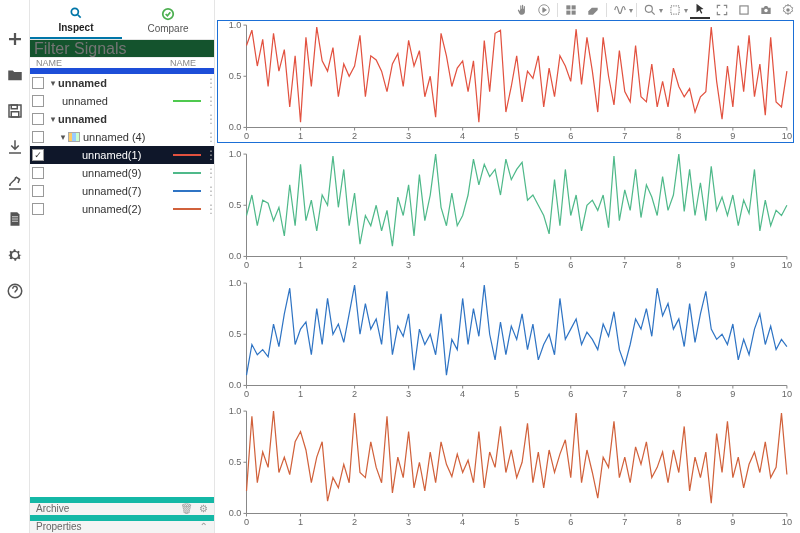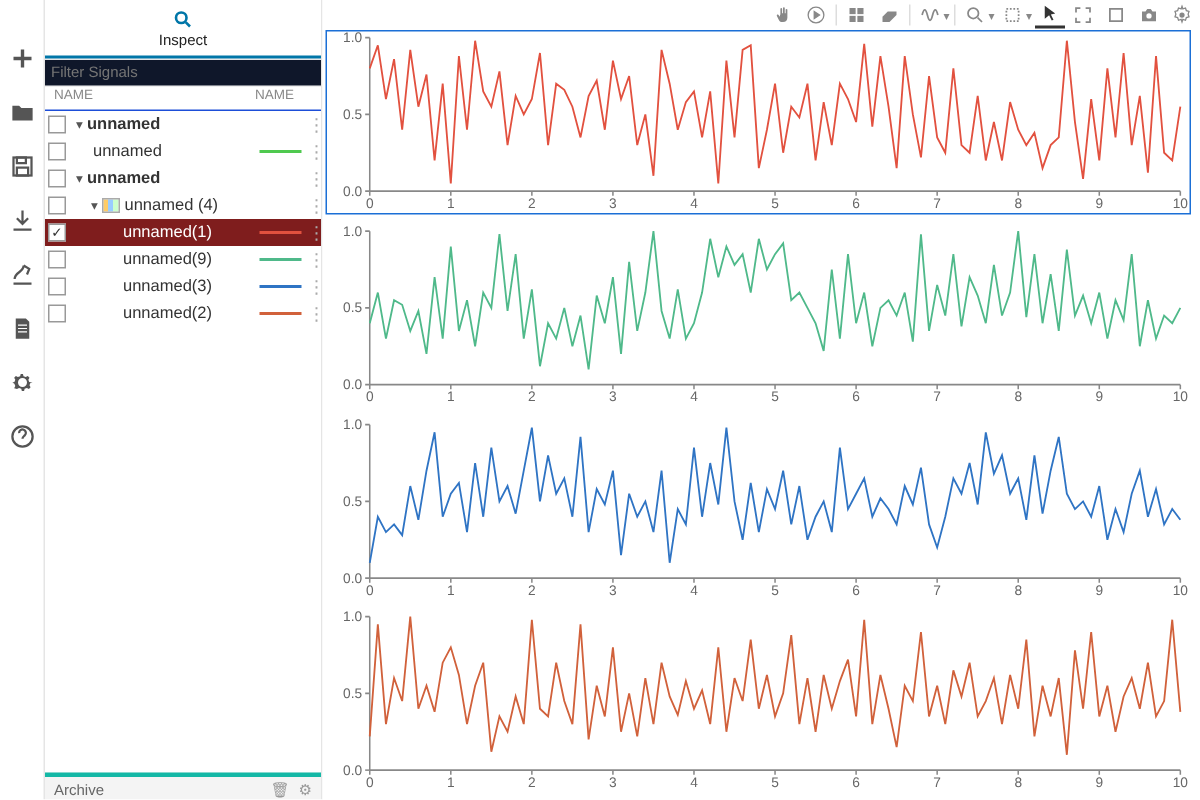--- a/index.html
+++ b/index.html
@@ -7,41 +7,41 @@
 .app{display:flex;width:100%;height:100%}
 .vtoolbar{width:30px;background:#fff;border-right:1px solid #e5e5e5;display:flex;flex-direction:column;align-items:center;padding-top:28px;gap:14px}
 .vtoolbar .vbtn{width:22px;height:22px;display:flex;align-items:center;justify-content:center;cursor:pointer;color:#555}
 .vtoolbar .vbtn svg{width:18px;height:18px}
 .leftpanel{width:185px;background:#fff;border-right:1px solid #e5e5e5;display:flex;flex-direction:column}
 .tabs{display:flex;height:40px;border-bottom:1px solid #e5e5e5}
 .tab{flex:1;display:flex;flex-direction:column;align-items:center;justify-content:center;cursor:pointer;gap:1px;position:relative}
 .tab.active{border-bottom:2px solid #0076a8}
 .tab .ticon{height:16px;display:flex;align-items:center;justify-content:center}
 .tab .tlabel{font-size:10px;color:#555}
-.tab.active .tlabel{font-weight:normal;color:#222}
+.tab.active .tlabel{font-weight:bold;color:#222}
 .filterbox{height:18px;border-bottom:1px solid #eee}
-.filterbox input{width:100%;height:100%;border:none;outline:none;padding:0 4px;font-size:10px;color:#999;background:#0f172a}
-.colhdr{display:flex;height:16px;border-bottom:1px solid #1d4ed8;font-size:9px;color:#888;align-items:flex-start}
+.filterbox input{width:100%;height:100%;border:none;outline:none;padding:0 4px;font-size:16px;color:#999;background:#14532d}
+.colhdr{display:flex;height:16px;border-bottom:6px solid #1d4ed8;font-size:9px;color:#888;align-items:flex-start}
 .colhdr .c1{width:140px;padding-left:6px}
 .colhdr .c2{flex:1}
 .tree{flex:1;overflow:auto;font-size:11px}
 .trow{display:flex;align-items:center;height:18px;padding-left:2px;position:relative}
 .trow .cb{width:12px;height:12px;margin-right:4px;border:1px solid #999;background:#fff;cursor:pointer;flex:none;display:flex;align-items:center;justify-content:center;font-size:9px}
 .trow .cb.checked::after{content:"✓";color:#333}
 .trow .arrow{width:10px;font-size:9px;color:#555;cursor:pointer;flex:none;text-align:center}
 .trow .spacer{flex:none}
 .trow .runicon{width:12px;height:10px;margin-right:3px;flex:none;background:linear-gradient(to right,#fc6 33%,#9cf 33%,#9cf 66%,#cfc 66%);border:1px solid #aaa}
 .trow .lbl{flex:1;white-space:nowrap;overflow:hidden}
 .trow .lbl.bold{font-weight:bold}
 .trow .linebox{width:28px;height:10px;margin-right:4px;flex:none}
 .trow .linebox .l{height:2px;margin-top:4px}
 .trow .dots{width:8px;color:#aaa;font-size:12px;line-height:6px;cursor:pointer;flex:none;text-align:center;margin-right:1px}
-.trow.selected{background:#7f1d1d;color:#fff}
+.trow.selected{background:#0f172a;color:#fff}
 .trow.selected .lbl{color:#fff}
-.panelsec{height:18px;border-top:3px solid #14b8a6;background:#f4f4f4;display:flex;align-items:flex-end;padding:0 6px;font-size:10px;color:#666;cursor:pointer}
+.panelsec{height:18px;border-top:6px solid #14b8a6;background:#f4f4f4;display:flex;align-items:flex-start;padding:0 6px;font-size:10px;color:#666;cursor:pointer}
 .panelsec .seclbl{flex:1}
 .panelsec .secico{color:#999;margin-left:6px}
 .plots{flex:1;position:relative;background:#fff}
 .ptoolbar{position:absolute;top:0;right:2px;height:20px;display:flex;align-items:center;gap:2px;z-index:5}
 .ptoolbar .pbtn{width:20px;height:18px;display:flex;align-items:center;justify-content:center;cursor:pointer;color:#888}
 .ptoolbar .pbtn.active{color:#333}
 .ptoolbar .pbtn svg{width:14px;height:14px}
 .ptoolbar .sep{width:1px;height:14px;background:#ddd;margin:0 1px}
 .ptoolbar .dd{font-size:8px;color:#888;margin-left:-3px}
 .plotgrid{position:absolute;top:18px;left:0;right:0;bottom:0;display:flex;flex-direction:column;padding:2px 6px 4px 2px;gap:6px}
@@ -106,20 +106,29 @@
   <div class="tabs">
     <div class="tab active">
       <div class="ticon">
             <svg width="14" height="14" viewBox="0 0 24 24" fill="none" stroke="#0076a8" stroke-width="3">
               <circle cx="10" cy="10" r="6"></circle>
               <path d="M15 15l5 5"></path>
             </svg>
           </div>
       <div class="tlabel">Inspect</div>
     </div>
+    <div class="tab">
+      <div class="ticon">
+            <svg width="14" height="14" viewBox="0 0 24 24" fill="none" stroke="#4caf50" stroke-width="3">
+              <circle cx="12" cy="12" r="9"></circle>
+              <path d="M8 12l3 3 5-6"></path>
+            </svg>
+          </div>
+      <div class="tlabel">Compare</div>
+    </div>
   </div>
   <div class="filterbox">
     <input placeholder="Filter Signals" style="">
   </div>
   <div class="colhdr">
     <div class="c1">NAME</div>
     <div class="c2">NAME</div>
   </div>
   <div class="tree">
     <div class="trow">
@@ -165,40 +174,44 @@
       <span class="spacer" style="width:34px"></span>
       <span class="lbl">unnamed(9)</span>
       <span class="linebox">
             <div class="l" style="background:#4fb98a"></div>
           </span>
       <span class="dots">⋮</span>
     </div>
     <div class="trow">
       <span class="cb"></span>
       <span class="spacer" style="width:34px"></span>
-      <span class="lbl">unnamed(3)</span>
+      <span class="lbl">unnamed(7)</span>
       <span class="linebox">
             <div class="l" style="background:#2f74c4"></div>
           </span>
       <span class="dots">⋮</span>
     </div>
     <div class="trow">
       <span class="cb"></span>
       <span class="spacer" style="width:34px"></span>
       <span class="lbl">unnamed(2)</span>
       <span class="linebox">
             <div class="l" style="background:#d1613b"></div>
           </span>
       <span class="dots">⋮</span>
     </div>
   </div>
   <div class="panelsec">
     <span class="seclbl">Archive</span>
     <span class="secico">🗑</span>
     <span class="secico">⚙</span>
+  </div>
+  <div class="panelsec">
+    <span class="seclbl">Properties</span>
+    <span class="secico">⌃</span>
   </div>
 </div>
 
 <div class="plots">
   <div class="ptoolbar">
     <div class="pbtn">
           <svg viewBox="0 0 24 24" fill="currentColor">
             <path d="M9 11V5a1 1 0 012 0v5h1V4a1 1 0 012 0v6h1V6a1 1 0 012 0v9c0 3-2 5-5 5h-1c-2 0-3-1-4-3l-2-4a1 1 0 012-1l1 2z"></path>
           </svg>
         </div>

